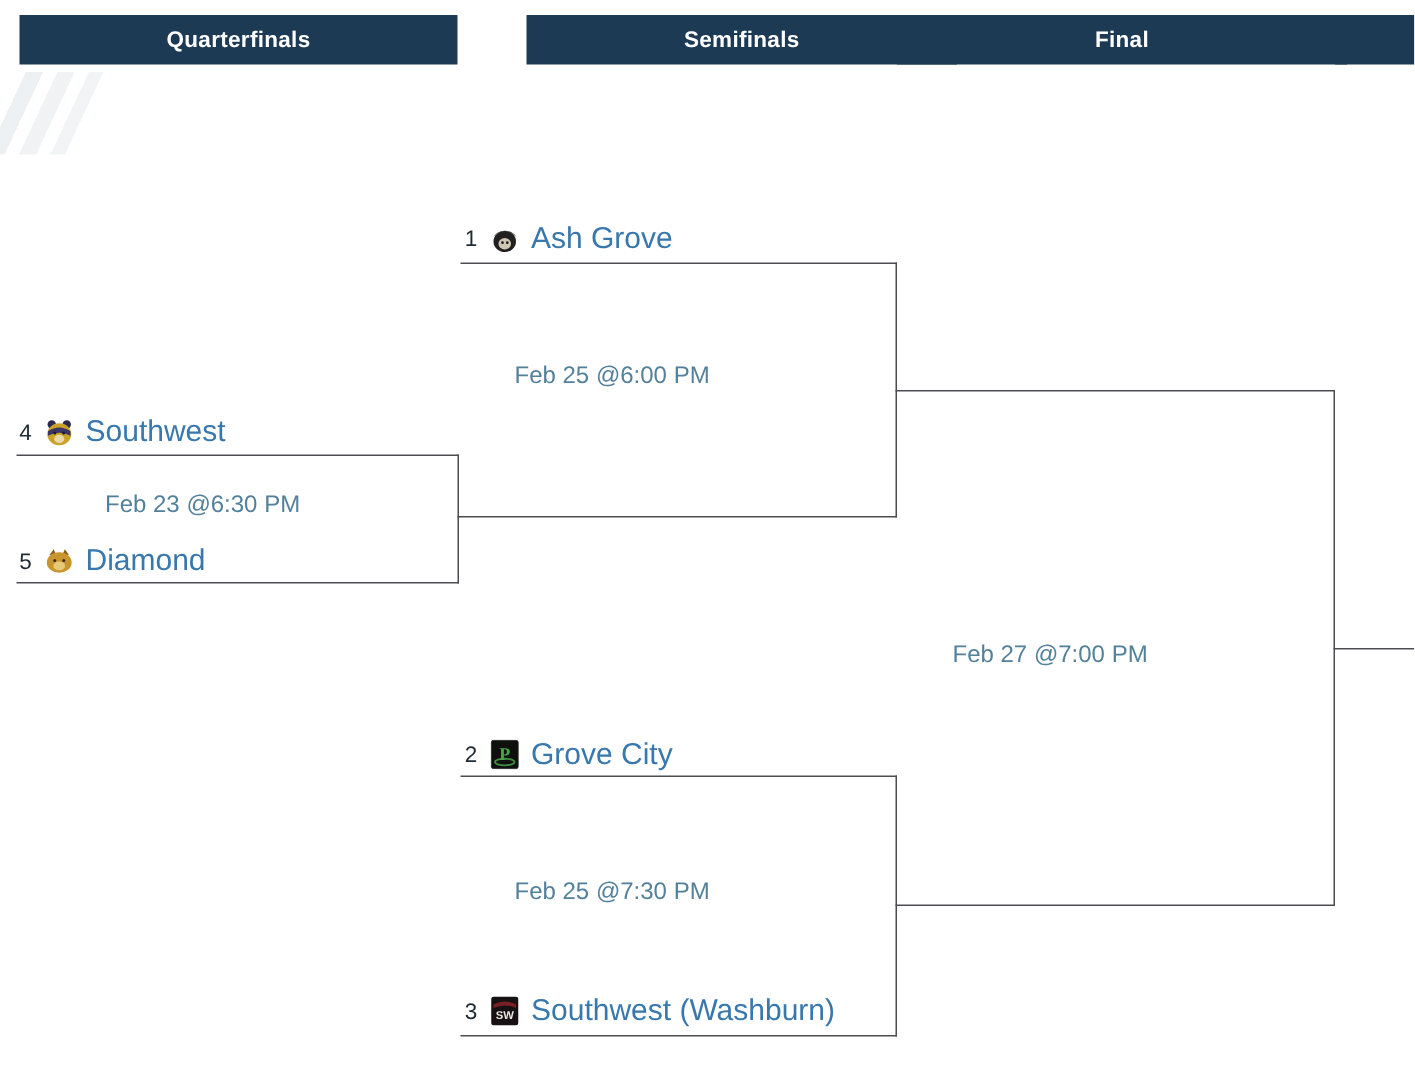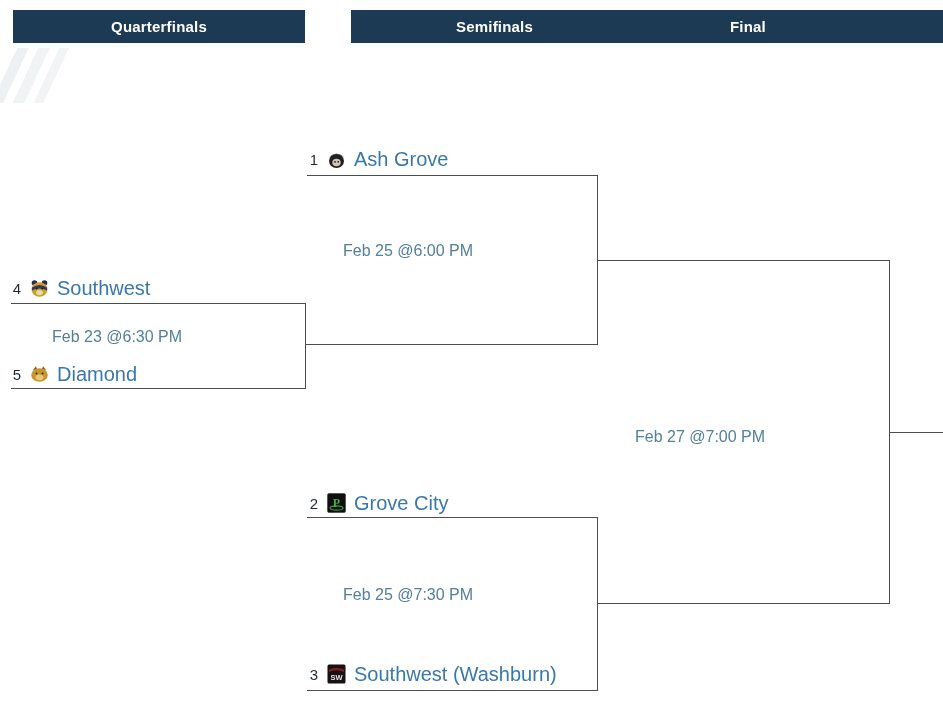--- a/index.html
+++ b/index.html
@@ -103,21 +103,21 @@
   .row-piercecity{ left: 308px; top: 492px; }
   .row-southwest { left: 308px; top: 663px; }
 
   
   .game-time {
     position: absolute;
     color: var(--time-text, #53809a);
     font-size: 16px;
     white-space: nowrap;
   }
-  .t-qf   { left: 52px;  top: 328px; }
+  .t-qf   { left: 70px;  top: 328px; }
   .t-sf1  { left: 343px; top: 242px; }
   .t-sf2  { left: 343px; top: 586px; text-align: right; }
   .t-final{ left: 635px; top: 428px; }
 </style>
 </head>
 <body>
 
 <div class="canvas">
 
   <div class="round-header rh-qf">Quarterfinals</div>

